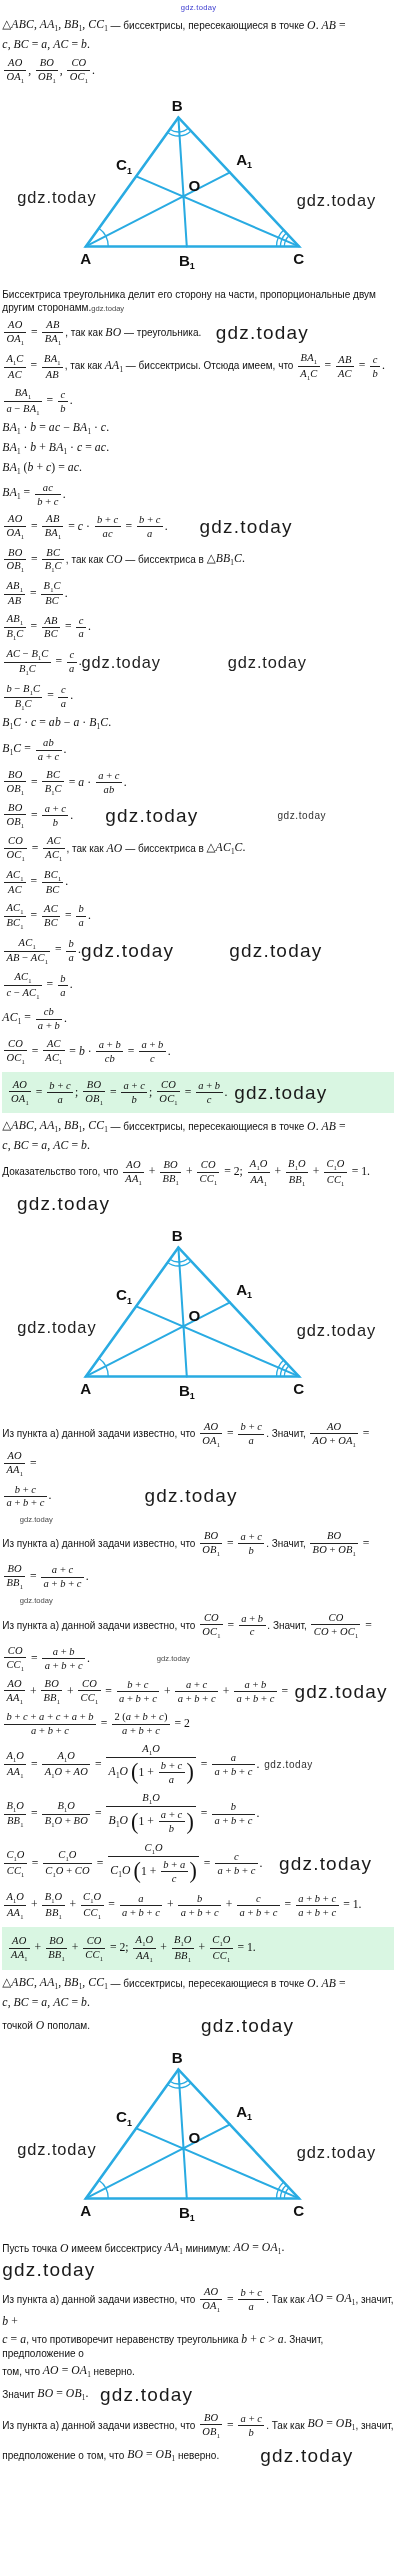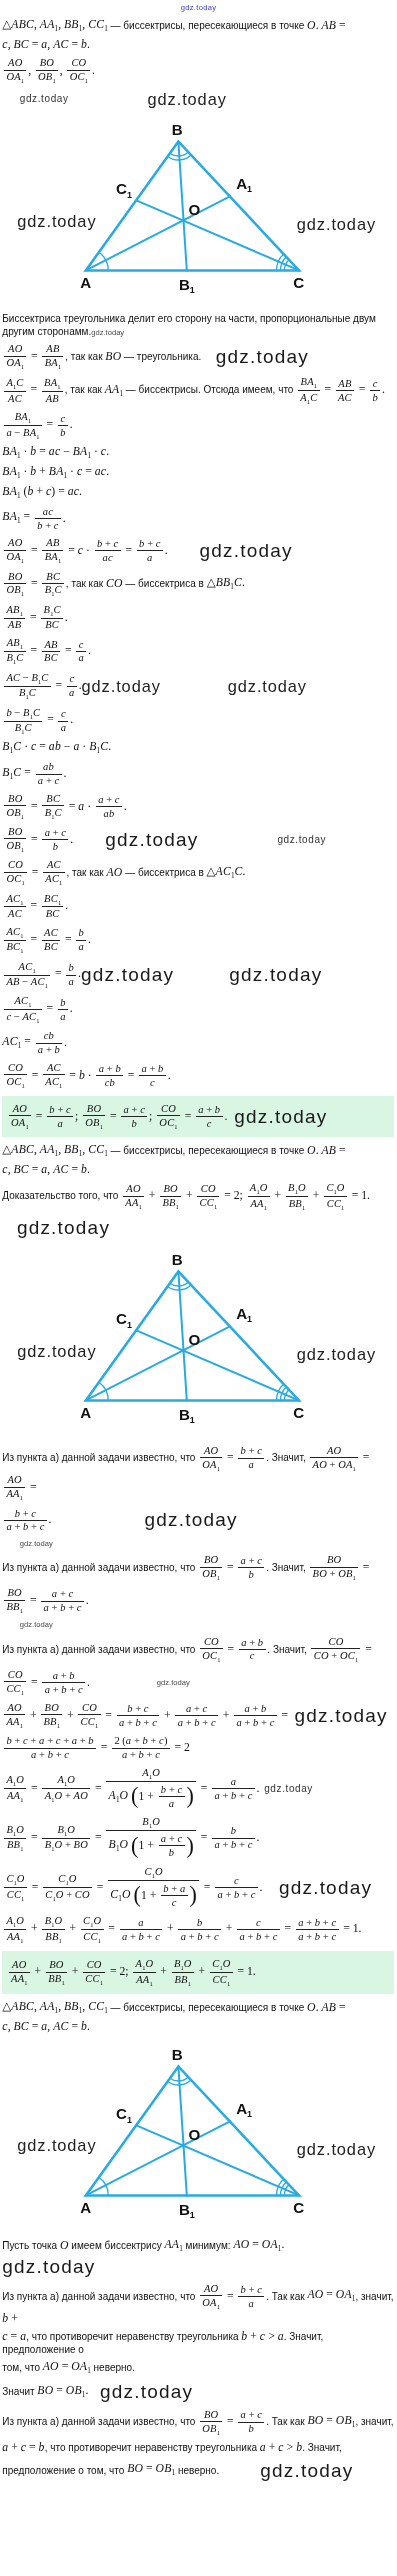--- a/index.html
+++ b/index.html
@@ -50,23 +50,20 @@
           <span class="fr-n math"><i>AO</i></span>
           <span class="fr-d math"><i>OA</i><sub>1</sub></span>
         </span><span class="math">, </span><span class="frac">
           <span class="fr-n math"><i>BO</i></span>
           <span class="fr-d math"><i>OB</i><sub>1</sub></span>
         </span><span class="math">, </span><span class="frac">
           <span class="fr-n math"><i>CO</i></span>
           <span class="fr-d math"><i>OC</i><sub>1</sub></span>
         </span><span class="math">.</span></div>
     </div>
-    <div class="block">
-      <div class="line"><span class="sp" style="width: 17.5px;"></span><span class="wm wm-md">gdz.today</span><span class="sp" style="width: 79px;"></span><span class="wm wm-lg">gdz.today</span></div>
-    </div>
   <figure class="fig" style="margin:9.3px 0;">
     <span class="wm wm-lg fig-wm-left">gdz.today</span>
     <span class="wm wm-lg fig-wm-right">gdz.today</span>
     <svg class="tri-svg" viewBox="0 0 460 312" width="258" height="175">
       <g stroke="#29abe2" fill="none" stroke-linecap="round">
         <path stroke-width="4.6" d="M30 270 L195 40 L410 270 Z"></path>
         <path stroke-width="3.6" d="M30 270 L287 138"></path>
         <path stroke-width="3.6" d="M195 40 L210 270"></path>
         <path stroke-width="3.6" d="M410 270 L120 145"></path>
         <g stroke-width="2.4">
@@ -526,20 +523,21 @@
           <span class="fr-n math"><i>B</i><sub>1</sub><i>O</i></span>
           <span class="fr-d math"><i>BB</i><sub>1</sub></span>
         </span><span class="math"> + </span><span class="frac">
           <span class="fr-n math"><i>C</i><sub>1</sub><i>O</i></span>
           <span class="fr-d math"><i>CC</i><sub>1</sub></span>
         </span><span class="math"> = 1.</span></div>
     </div>
     <div class="block">
       <div class="line"><span class="math">△<i>ABC</i>, <i>AA</i><sub>1</sub>, <i>BB</i><sub>1</sub>, <i>CC</i><sub>1</sub></span><span class="txt"> — биссектрисы, пересекающиеся в точке </span><span class="math"><i>O</i>. <i>AB</i> =</span></div>
       <div class="line"><span class="math"><i>c</i>, <i>BC</i> = <i>a</i>, <i>AC</i> = <i>b</i>.</span></div>
+      <div class="line"><span class="txt">точкой </span><span class="math"><i>O</i></span><span class="txt"> пополам.</span><span class="sp" style="width: 111px;"></span><span class="wm wm-xl">gdz.today</span></div>
     </div>
   <figure class="fig" style="margin:9.3px 0;">
     <span class="wm wm-lg fig-wm-left">gdz.today</span>
     <span class="wm wm-lg fig-wm-right">gdz.today</span>
     <svg class="tri-svg" viewBox="0 0 460 312" width="258" height="175">
       <g stroke="#29abe2" fill="none" stroke-linecap="round">
         <path stroke-width="4.6" d="M30 270 L195 40 L410 270 Z"></path>
         <path stroke-width="3.6" d="M30 270 L287 138"></path>
         <path stroke-width="3.6" d="M195 40 L210 270"></path>
         <path stroke-width="3.6" d="M410 270 L120 145"></path>
@@ -578,18 +576,17 @@
       <div class="line"><span class="math"><i>c</i> = <i>a</i></span><span class="txt">, что противоречит неравенству треугольника </span><span class="math"><i>b</i> + <i>c</i> &gt; <i>a</i></span><span class="txt">. Значит, предположение о</span></div>
       <div class="line"><span class="txt">том, что </span><span class="math"><i>AO</i> = <i>OA</i><sub>1</sub></span><span class="txt"> неверно.</span></div>
       <div class="line"><span class="txt">Значит </span><span class="math"><i>BO</i> = <i>OB</i><sub>1</sub>.</span><span class="sp" style="width: 11.7px;"></span><span class="wm wm-xl">gdz.today</span></div>
       <div class="line"><span class="txt">Из пункта а) данной задачи известно, что </span><span class="frac">
           <span class="fr-n math"><i>BO</i></span>
           <span class="fr-d math"><i>OB</i><sub>1</sub></span>
         </span><span class="math"> = </span><span class="frac">
           <span class="fr-n math"><i>a</i> + <i>c</i></span>
           <span class="fr-d math"><i>b</i></span>
         </span><span class="txt">. Так как </span><span class="math"><i>BO</i> = <i>OB</i><sub>1</sub></span><span class="txt">, значит,</span></div>
-      <div class="line"><span class="math"><i>a</i> + <i>c</i> = <i>b</i></span><span class="txt">, что противоречит неравенству треугольника </span><span class="math"><i>a</i> + <i>c</i> &gt; <i>b</i></span><span class="txt">. Значит,</span></div>
       <div class="line"><span class="txt">предположение о том, что </span><span class="math"><i>BO</i> = <i>OB</i><sub>1</sub></span><span class="txt"> неверно.</span><span class="sp" style="width: 41px;"></span><span class="wm wm-xl">gdz.today</span></div>
     </div>
 
 </div>
 
 
 </body></html>

